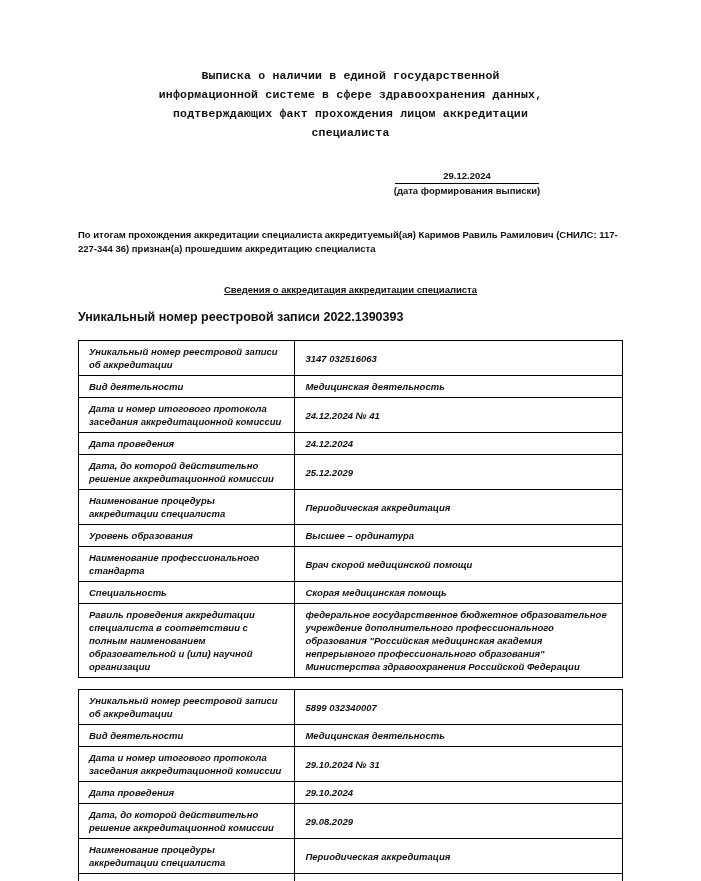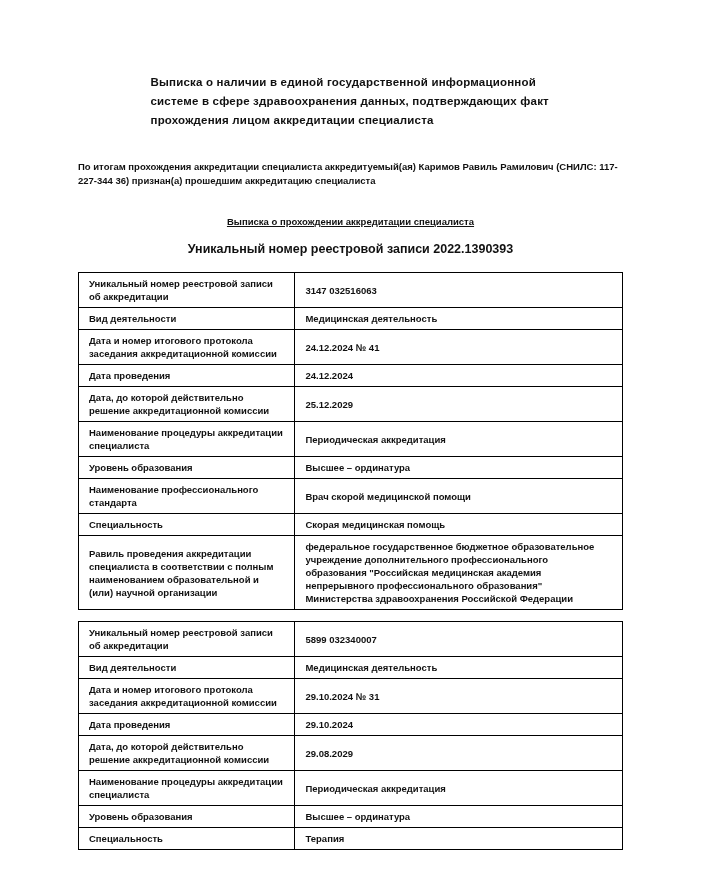--- a/index.html
+++ b/index.html
@@ -7,24 +7,26 @@
     width: 701px; height: 881px;
     font-family: "Liberation Sans", "DejaVu Sans", sans-serif;
     color: #111111;
     font-weight: bold;
     -webkit-font-smoothing: antialiased;
   }
   .page { padding: 66px 78px 0 78px; }
 
   .doc-title {
     max-width: 400px;
-    margin: 7px auto;
+    margin: 0 auto;
+    text-align: center;
     font-size: 11.5px;
     line-height: 19px;
     letter-spacing: 0.2px;
+    font-family: Liberation Mono, monospace;
   }
 
   .date-block {
     width: 156px;
     margin: 27px 78px 0 auto;
     text-align: center;
   }
   .date-value {
     display: block;
     font-size: 9.5px;
@@ -49,54 +51,58 @@
   .section-heading {
     margin-top: 27px;
     text-align: center;
     font-size: 9.5px;
     line-height: 13px;
     text-decoration: underline;
   }
 
   .registry-heading {
     margin-top: 13px;
-    text-align: center;
     font-size: 12.5px;
     line-height: 17px;
   }
 
   table.info-table {
     width: 100%;
     border-collapse: collapse;
     margin-top: 14px;
     table-layout: fixed;
+    font-style: italic;
   }
   table.info-table + table.info-table { margin-top: 11px; }
   table.info-table td {
     border: 1.5px solid #000;
     font-size: 9.5px;
     line-height: 13px;
     padding: 4px 10px;
     vertical-align: middle;
     word-wrap: break-word;
   }
   td.cell-label { width: 39%; padding-right: 6px; }
   td.cell-value { width: 61%; }
 </style>
 </head>
 <body>
 
 <div class="page">
 
   <div class="doc-title">Выписка о наличии в единой государственной информационной системе в сфере здравоохранения данных, подтверждающих факт прохождения лицом аккредитации специалиста</div>
 
+  <div class="date-block">
+    <span class="date-value">29.12.2024</span>
+    <div class="date-caption">(дата формирования выписки)</div>
+  </div>
 
   <div class="intro">По итогам прохождения аккредитации специалиста аккредитуемый(ая) Каримов Равиль Рамилович (СНИЛС: 117-227-344 36) признан(а) прошедшим аккредитацию специалиста</div>
 
-  <div class="section-heading">Выписка о прохождении аккредитации специалиста</div>
+  <div class="section-heading">Сведения о аккредитация аккредитации специалиста</div>
 
   <div class="registry-heading">Уникальный номер реестровой записи 2022.1390393</div>
 
   <table class="info-table">
     <tbody>
         <tr>
           <td class="cell-label">Уникальный номер реестровой записи об аккредитации</td>
           <td class="cell-value">3147 032516063</td>
         </tr>
         <tr>

